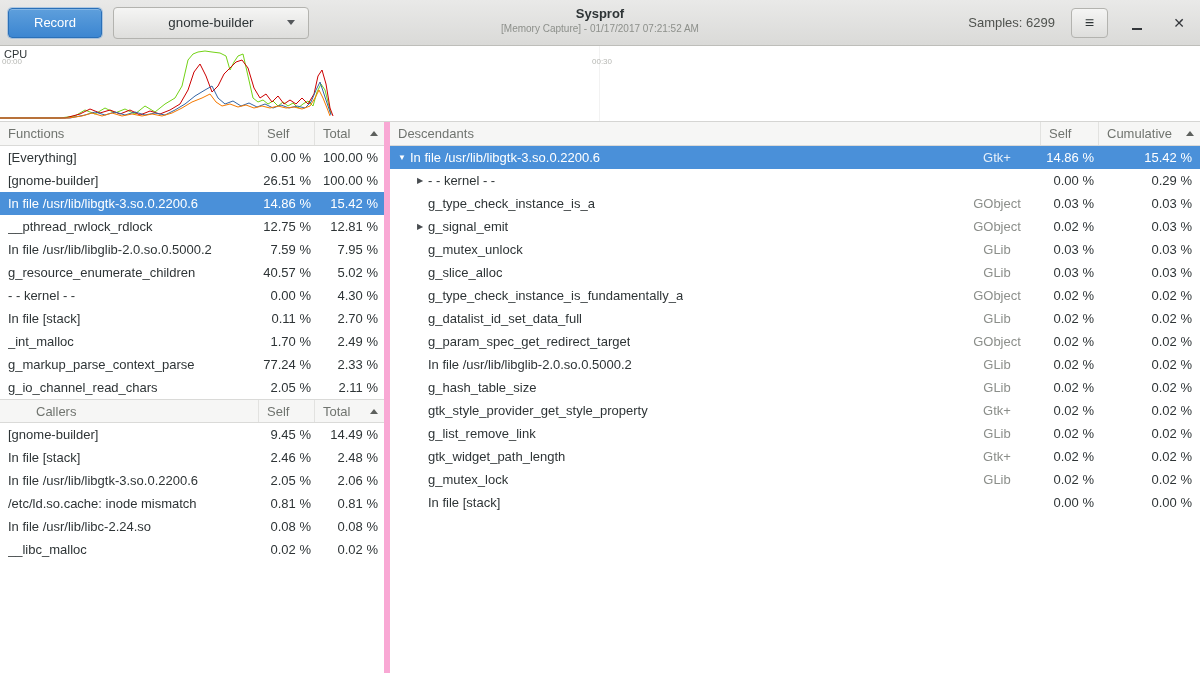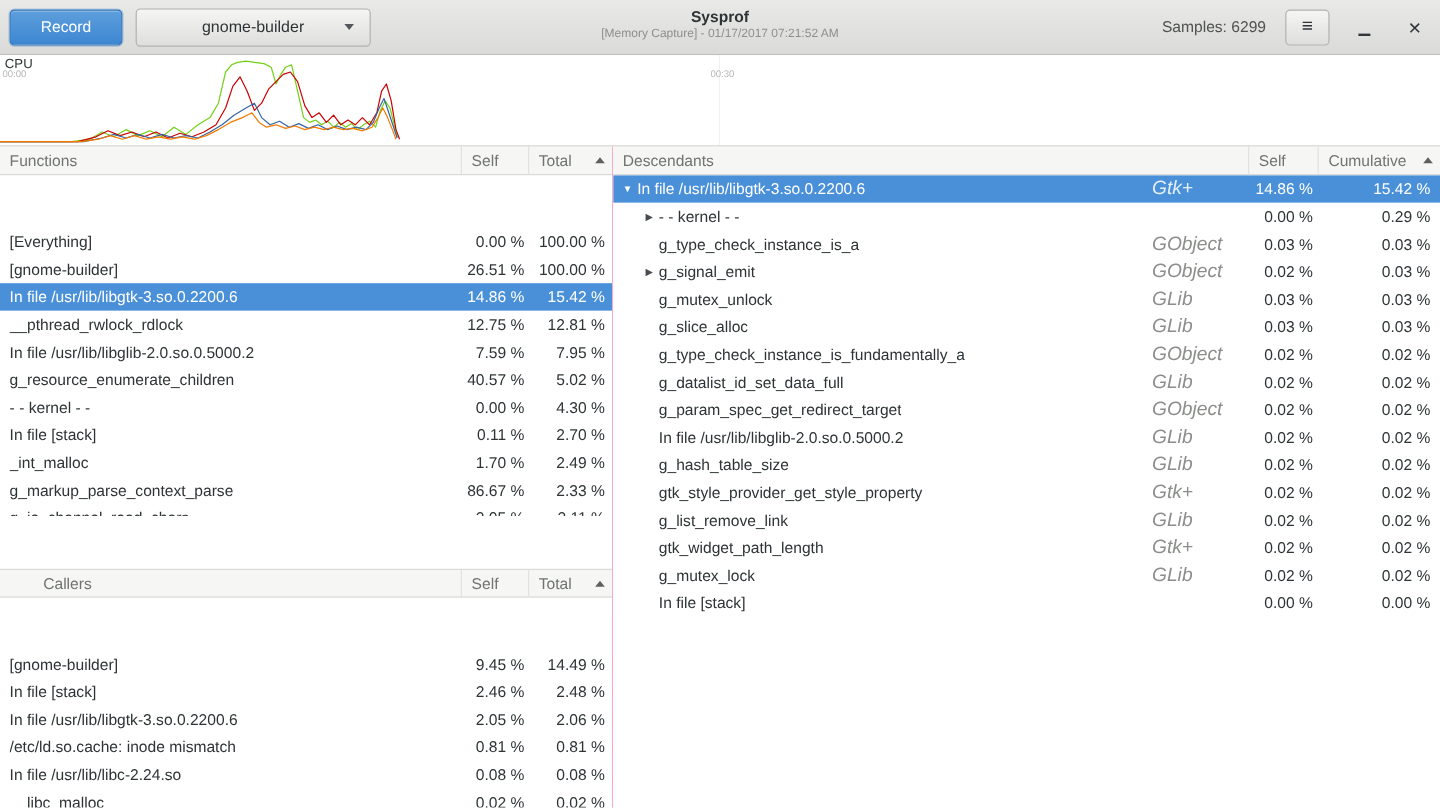--- a/index.html
+++ b/index.html
@@ -56,21 +56,21 @@
   .cpu-area { height:76px; position:relative; background:#fff; border-bottom:1px solid #d5d5d3; }
   .cpu-label { position:absolute; left:4px; top:2px; font-size:11px; color:#2e3436; z-index:2; }
   .time-label { position:absolute; font-size:8px; color:#b7b8b4; top:11px; z-index:2; }
   .time-start { left:2px; }
   .time-mid { left:592px; }
   .cpu-grid { position:absolute; left:599px; top:0; bottom:0; width:1px; background:rgba(0,0,0,0.05); }
   .cpu-area svg { position:absolute; left:0; top:0; }
 
   
   .main { display:flex; height:551px; }
-  .left-pane { width:511px; border-right:1px solid #f9a8d4; display:flex; flex-direction:column; background:#fff;gap:44px; }
+  .left-pane { width:390px; border-right:6px solid #f9a8d4; display:flex; flex-direction:column; background:#fff; }
   .right-pane { flex:1; background:#fff; }
 
   .thead {
     display:flex; height:24px; line-height:23px; flex:none;
     background:#f6f6f5; border-bottom:1px solid #dadad8; color:#70746f;
   }
   .thead.with-top { border-top:1px solid #dadad8;padding-left:28px; }
   .thead .col { padding:0 8px; position:relative; white-space:nowrap; }
   .thead .col + .col { border-left:1px solid #e2e2e0; }
   .thead .col.name { flex:1; }
@@ -87,21 +87,21 @@
   .tbody { overflow:hidden; }
   .row { display:flex; height:23px; line-height:23px; background:#fff; }
   .row.selected { background:#4a90d9; color:#fff; }
   .cell { white-space:nowrap; overflow:hidden; }
   .cell.name { flex:1; padding-left:8px; display:flex; align-items:center; }
   .cell.num { text-align:right; }
   .left-pane .cell.self  { width:56px; padding-right:3px; }
   .left-pane .cell.total { width:70px; padding-right:6px; }
   .right-pane .cell.self  { width:58px; padding-right:4px; }
   .right-pane .cell.total { width:102px; padding-right:8px; }
-  .cell.category { width:80px; text-align:left; color:#8b8e8a; font-size:16px; padding-right:6px;font-style:italic; }
+  .cell.category { width:80px; text-align:center; color:#8b8e8a; font-size:13px; padding-right:6px; }
   .row.selected .cell.category { color:rgba(255,255,255,0.85); }
   .expander {
     display:inline-block; width:16px; flex:none; text-align:center;
     font-size:8px; color:#484c50;
   }
   .row.selected .expander { color:#fff; }
   .label { overflow:hidden; text-overflow:clip; }
 </style>
 </head>
 <body>
@@ -219,21 +219,21 @@
             <div class="cell name">
               <span class="label">_int_malloc</span>
             </div>
             <div class="cell num self">1.70 %</div>
             <div class="cell num total">2.49 %</div>
           </div>
           <div class="row">
             <div class="cell name">
               <span class="label">g_markup_parse_context_parse</span>
             </div>
-            <div class="cell num self">86.67 %</div>
+            <div class="cell num self">77.24 %</div>
             <div class="cell num total">2.33 %</div>
           </div>
           <div class="row">
             <div class="cell name">
               <span class="label">g_io_channel_read_chars</span>
             </div>
             <div class="cell num self">2.05 %</div>
             <div class="cell num total">2.11 %</div>
           </div>
         </div>

